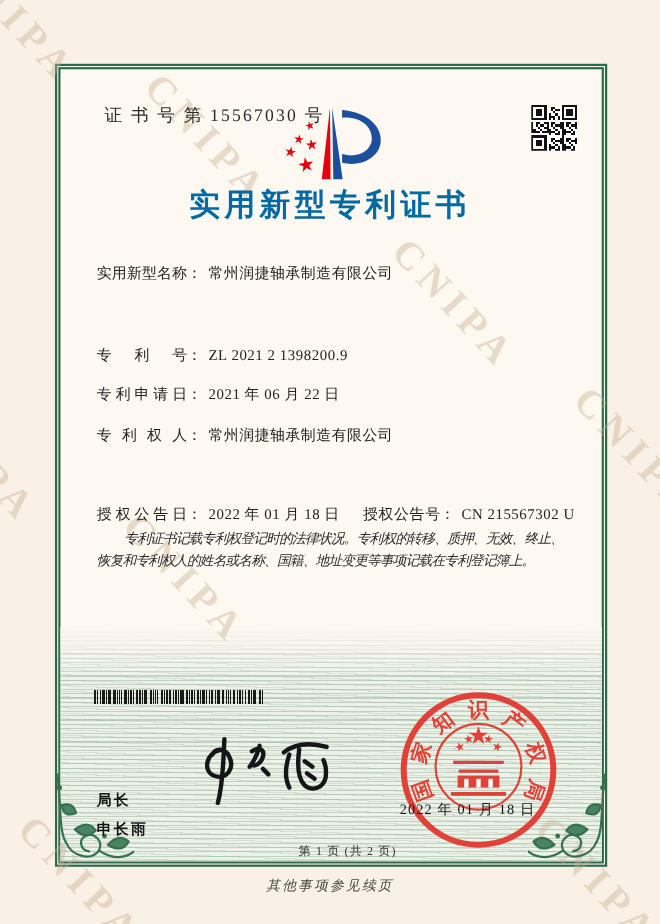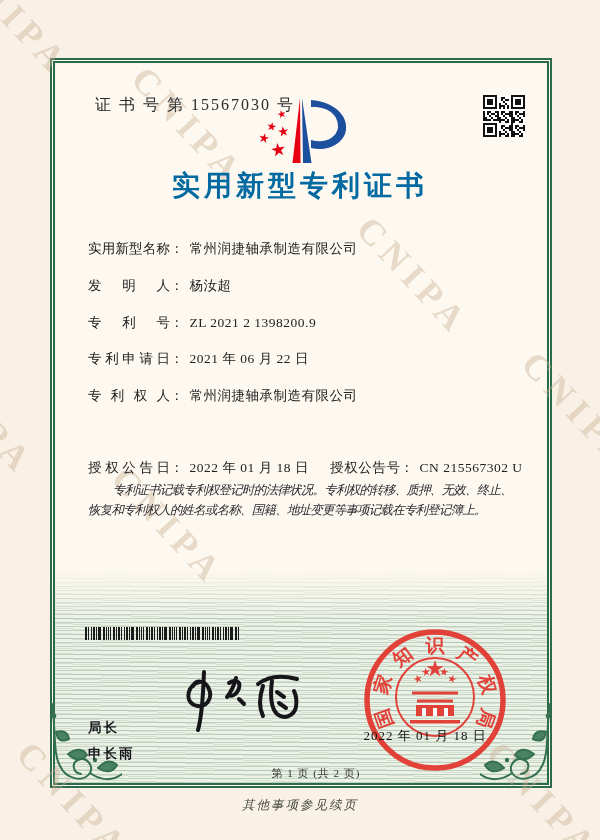--- a/index.html
+++ b/index.html
@@ -340,23 +340,20 @@
       <rect x="4" y="20" width="1" height="1" fill="#111"></rect>
       <rect x="5" y="20" width="1" height="1" fill="#111"></rect>
       <rect x="6" y="20" width="1" height="1" fill="#111"></rect>
     </svg>
 
   <div class="abs title content">实用新型专利证书</div>
 
   <div class="abs row content" style="top:240px">
     <span class="flabel">实用新型名称</span><span class="fcolon">：</span><span class="fvalue">常州润捷轴承制造有限公司</span>
   </div>
-  <div class="abs row content" style="top:277px">
-    <span class="flabel">发明人</span><span class="fcolon">：</span><span class="fvalue">杨汝超</span>
-  </div>
   <div class="abs row content" style="top:314px">
     <span class="flabel">专利号</span><span class="fcolon">：</span><span class="fvalue">ZL 2021 2 1398200.9</span>
   </div>
   <div class="abs row content" style="top:350px">
     <span class="flabel">专利申请日</span><span class="fcolon">：</span><span class="fvalue">2021 年 06 月 22 日</span>
   </div>
   <div class="abs row content" style="top:387px">
     <span class="flabel">专利权人</span><span class="fcolon">：</span><span class="fvalue">常州润捷轴承制造有限公司</span>
   </div>
   <div class="abs row content" style="top:459px">

